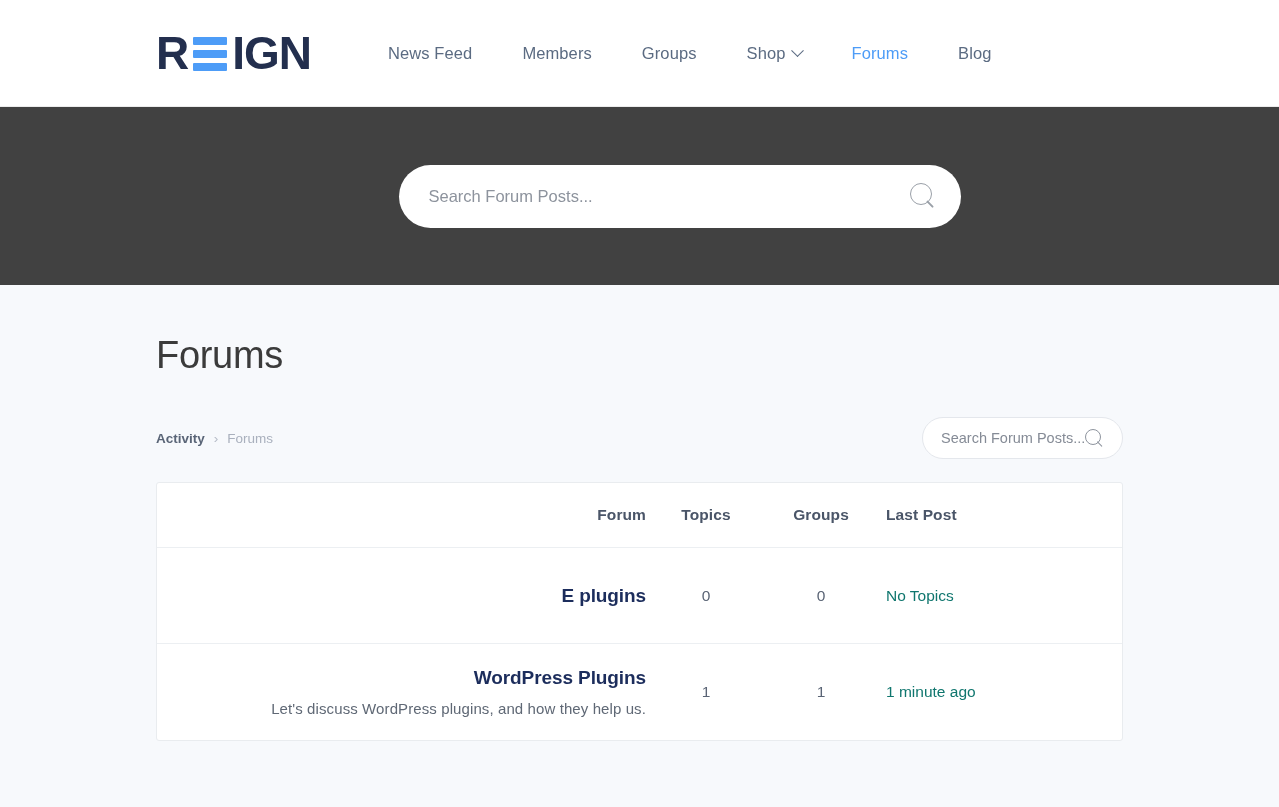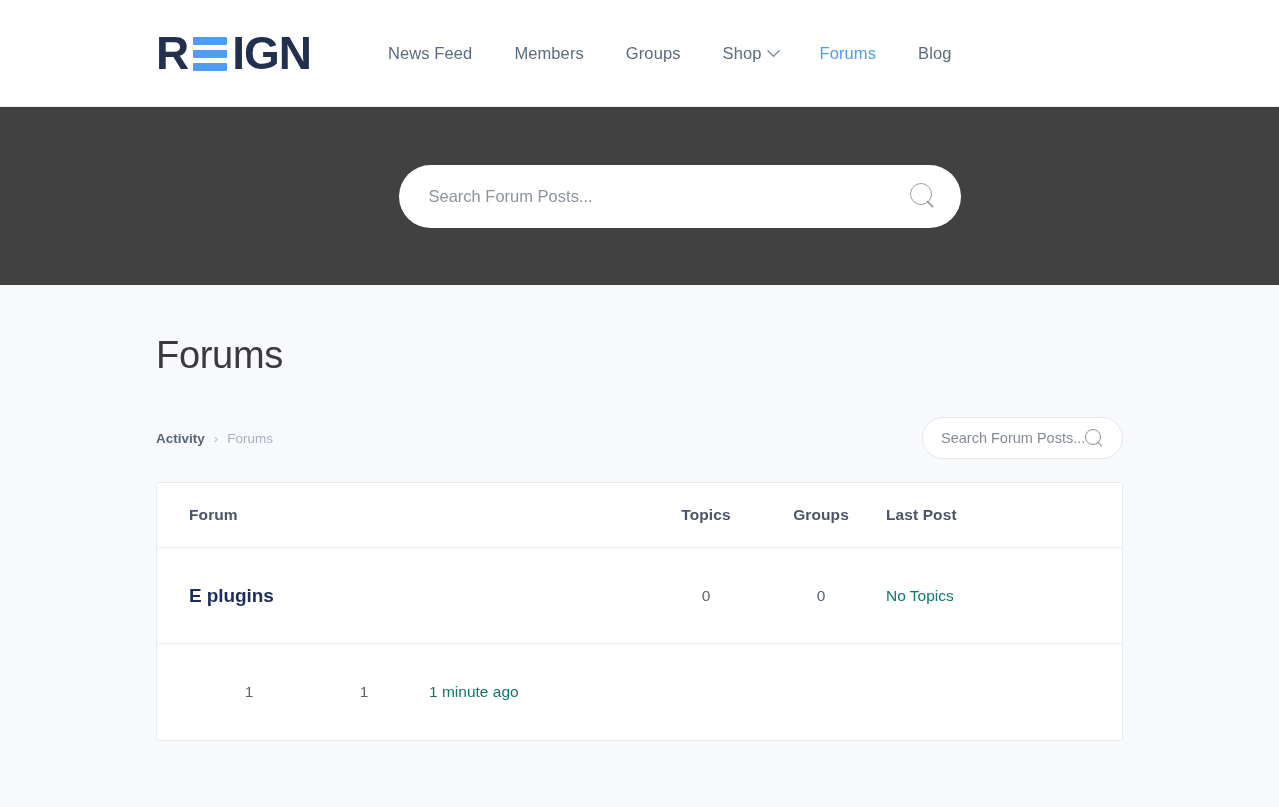--- a/index.html
+++ b/index.html
@@ -56,21 +56,21 @@
   .logo-e span {
     display: block;
     height: 8px;
     background: #4d9cf7;
     border-radius: 1px;
   }
 
   .main-nav {
     display: flex;
     align-items: center;
-    gap: 0;
+    gap: 8px;
   }
   .nav-item {
     font-size: 16.5px;
     color: #5b6b82;
     padding: 0 21px;
     cursor: pointer;
     display: flex;
     align-items: center;
     gap: 7px;
     white-space: nowrap;
@@ -227,21 +227,21 @@
     display: flex;
     align-items: center;
     border-bottom: 1px solid #eceff2;
     padding: 0 32px;
   }
   .frow:last-child { border-bottom: 0; }
 
   .frow.head { height: 65px; }
   .frow.body { min-height: 96px; }
 
-  .col-forum { flex: 1; }
+  .col-forum { flex: 1; text-align: right; }
   .col-topics { width: 120px; text-align: center; flex: none; }
   .col-posts  { width: 110px; text-align: center; flex: none; }
   .col-last   { width: 206px; text-align: left; flex: none; padding-left: 2px; margin-left: 8px; }
 
   .th {
     font-size: 15.5px;
     font-weight: 700;
     color: #4a5568;
     letter-spacing: .1px;
   }
@@ -344,19 +344,23 @@
     <div class="frow body">
       <div class="col-forum">
         <div class="forum-name">E plugins</div>
       </div>
       <div class="col-topics cell-num">0</div>
       <div class="col-posts cell-num">0</div>
       <div class="col-last cell-last">No Topics</div>
     </div>
 
     <div class="frow body">
+      <div class="col-forum">
+        <div class="forum-name">WordPress Plugins</div>
+        <div class="forum-desc">Let's discuss WordPress plugins, and how they help us.</div>
+      </div>
       <div class="col-topics cell-num">1</div>
       <div class="col-posts cell-num">1</div>
       <div class="col-last cell-last">1 minute ago</div>
     </div>
 
   </div>
 </main>
 
 </body></html>

